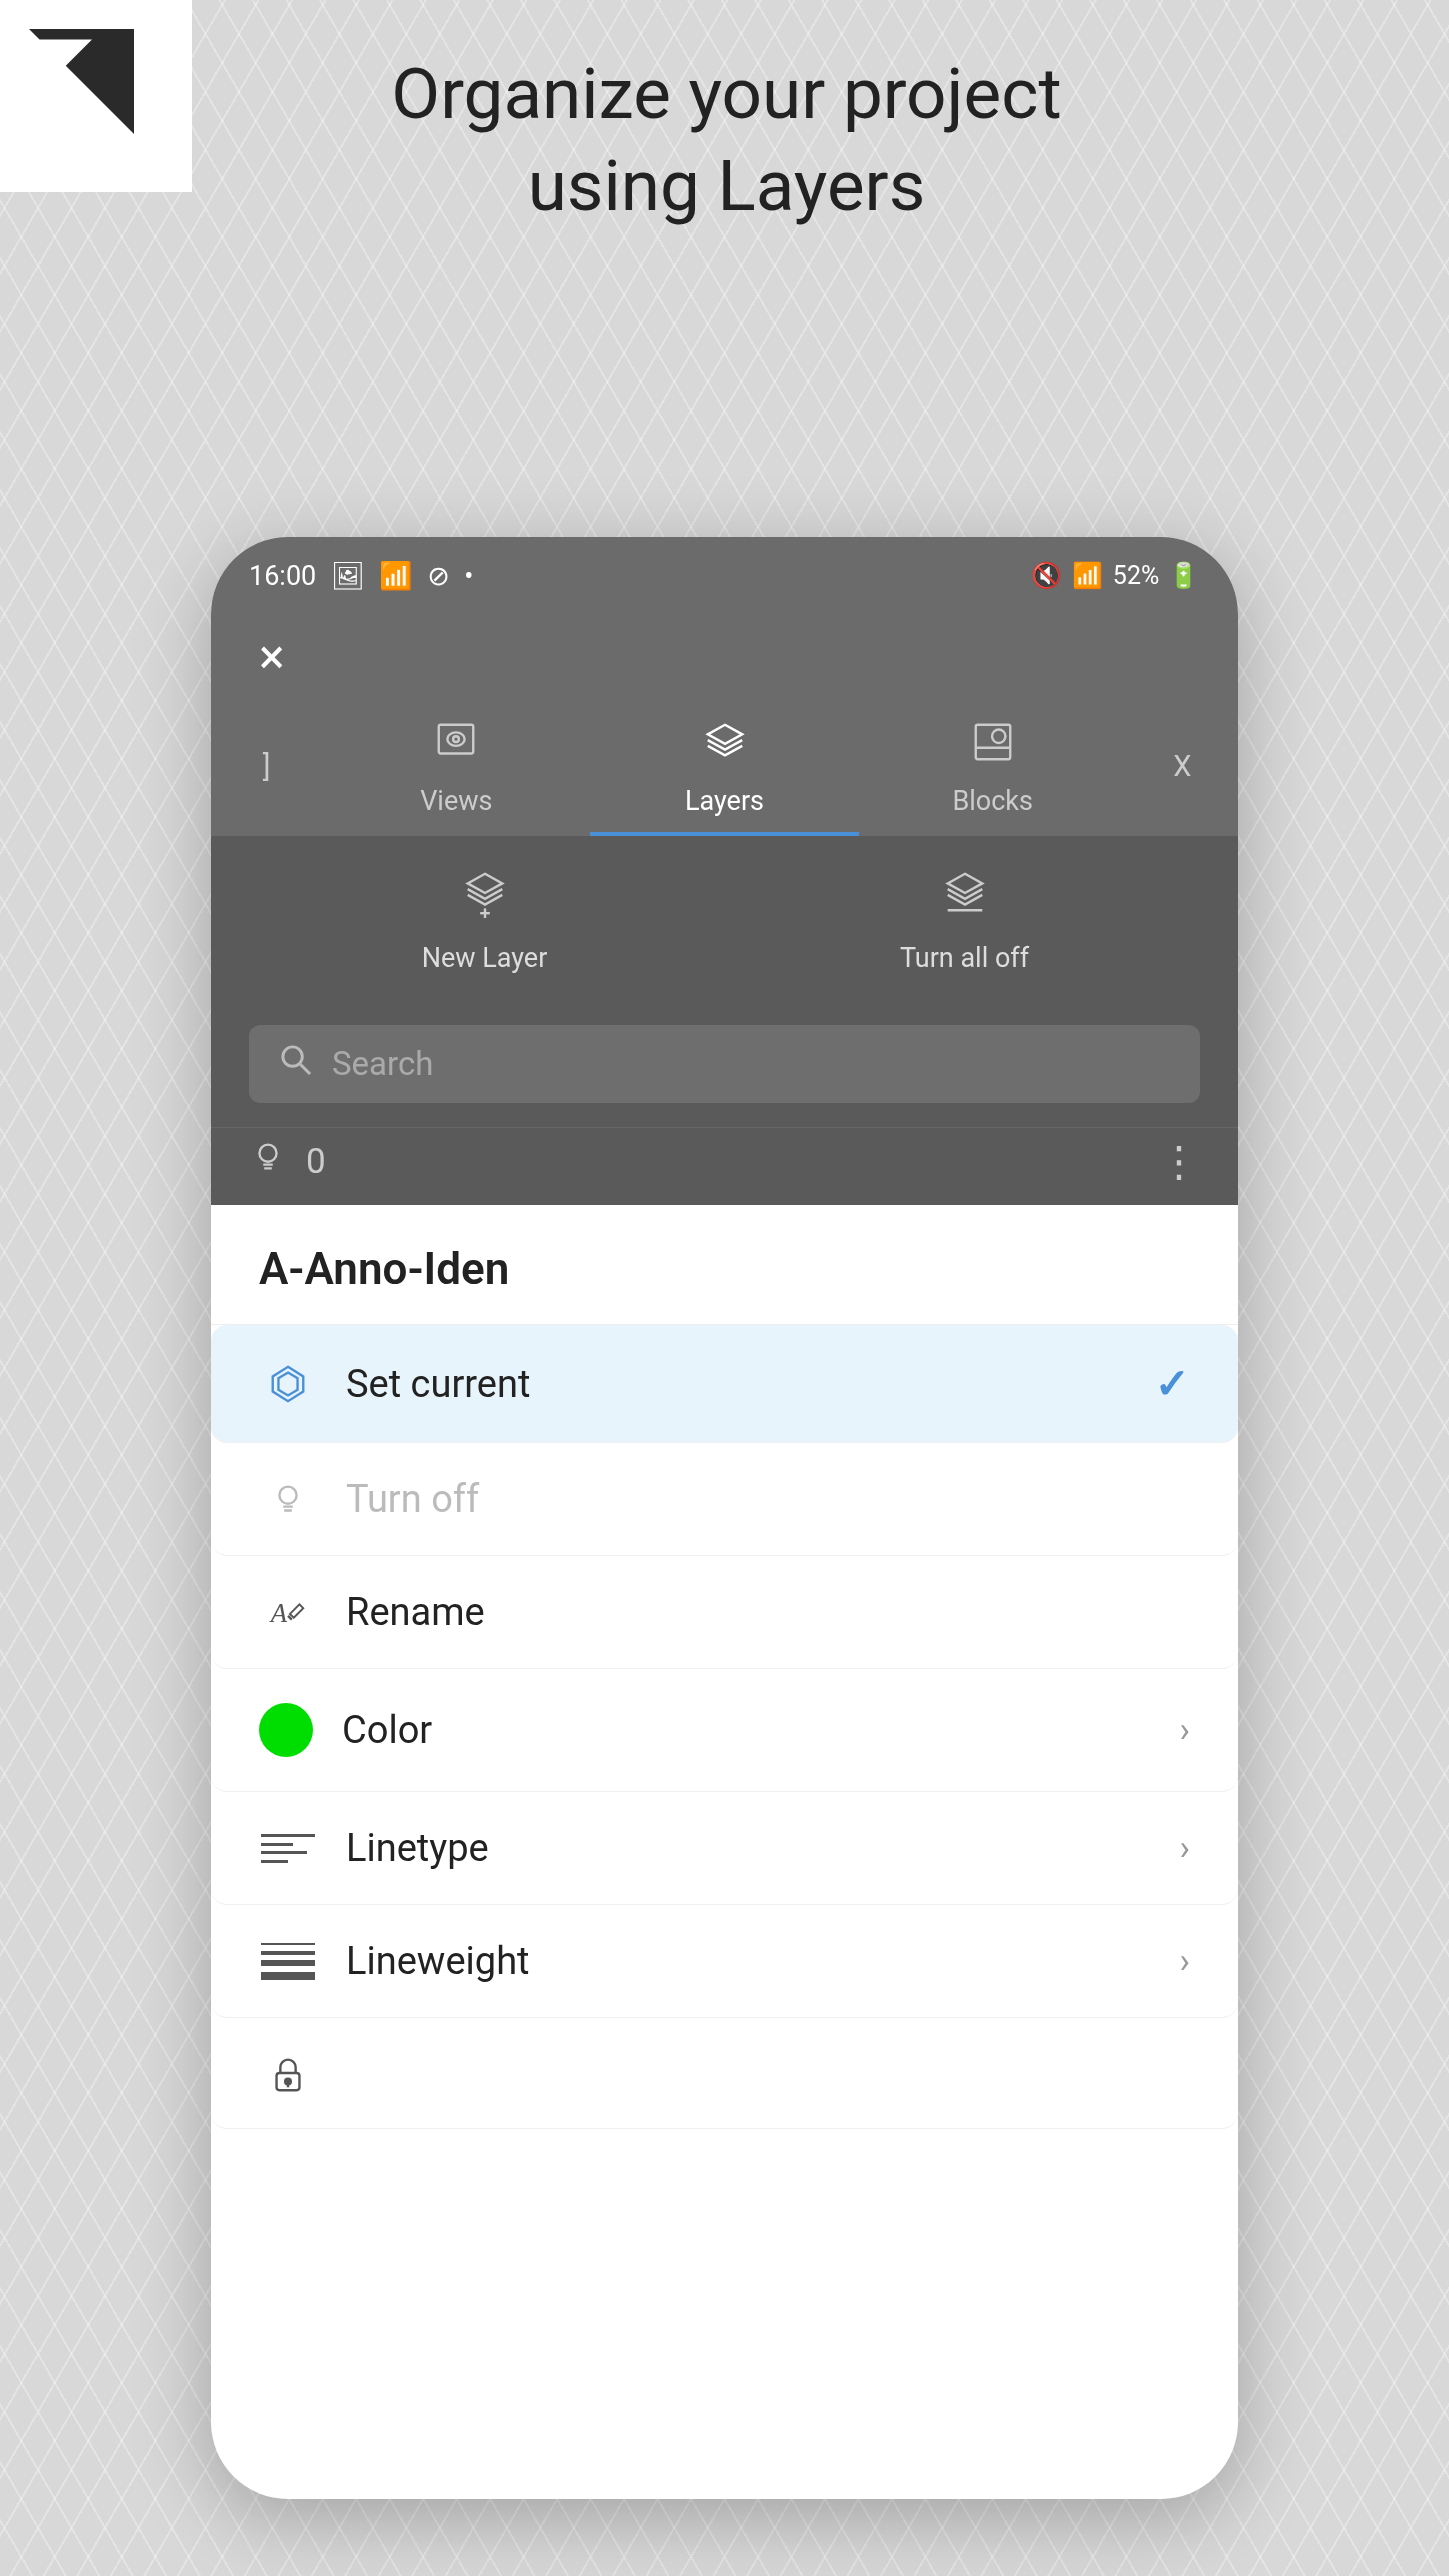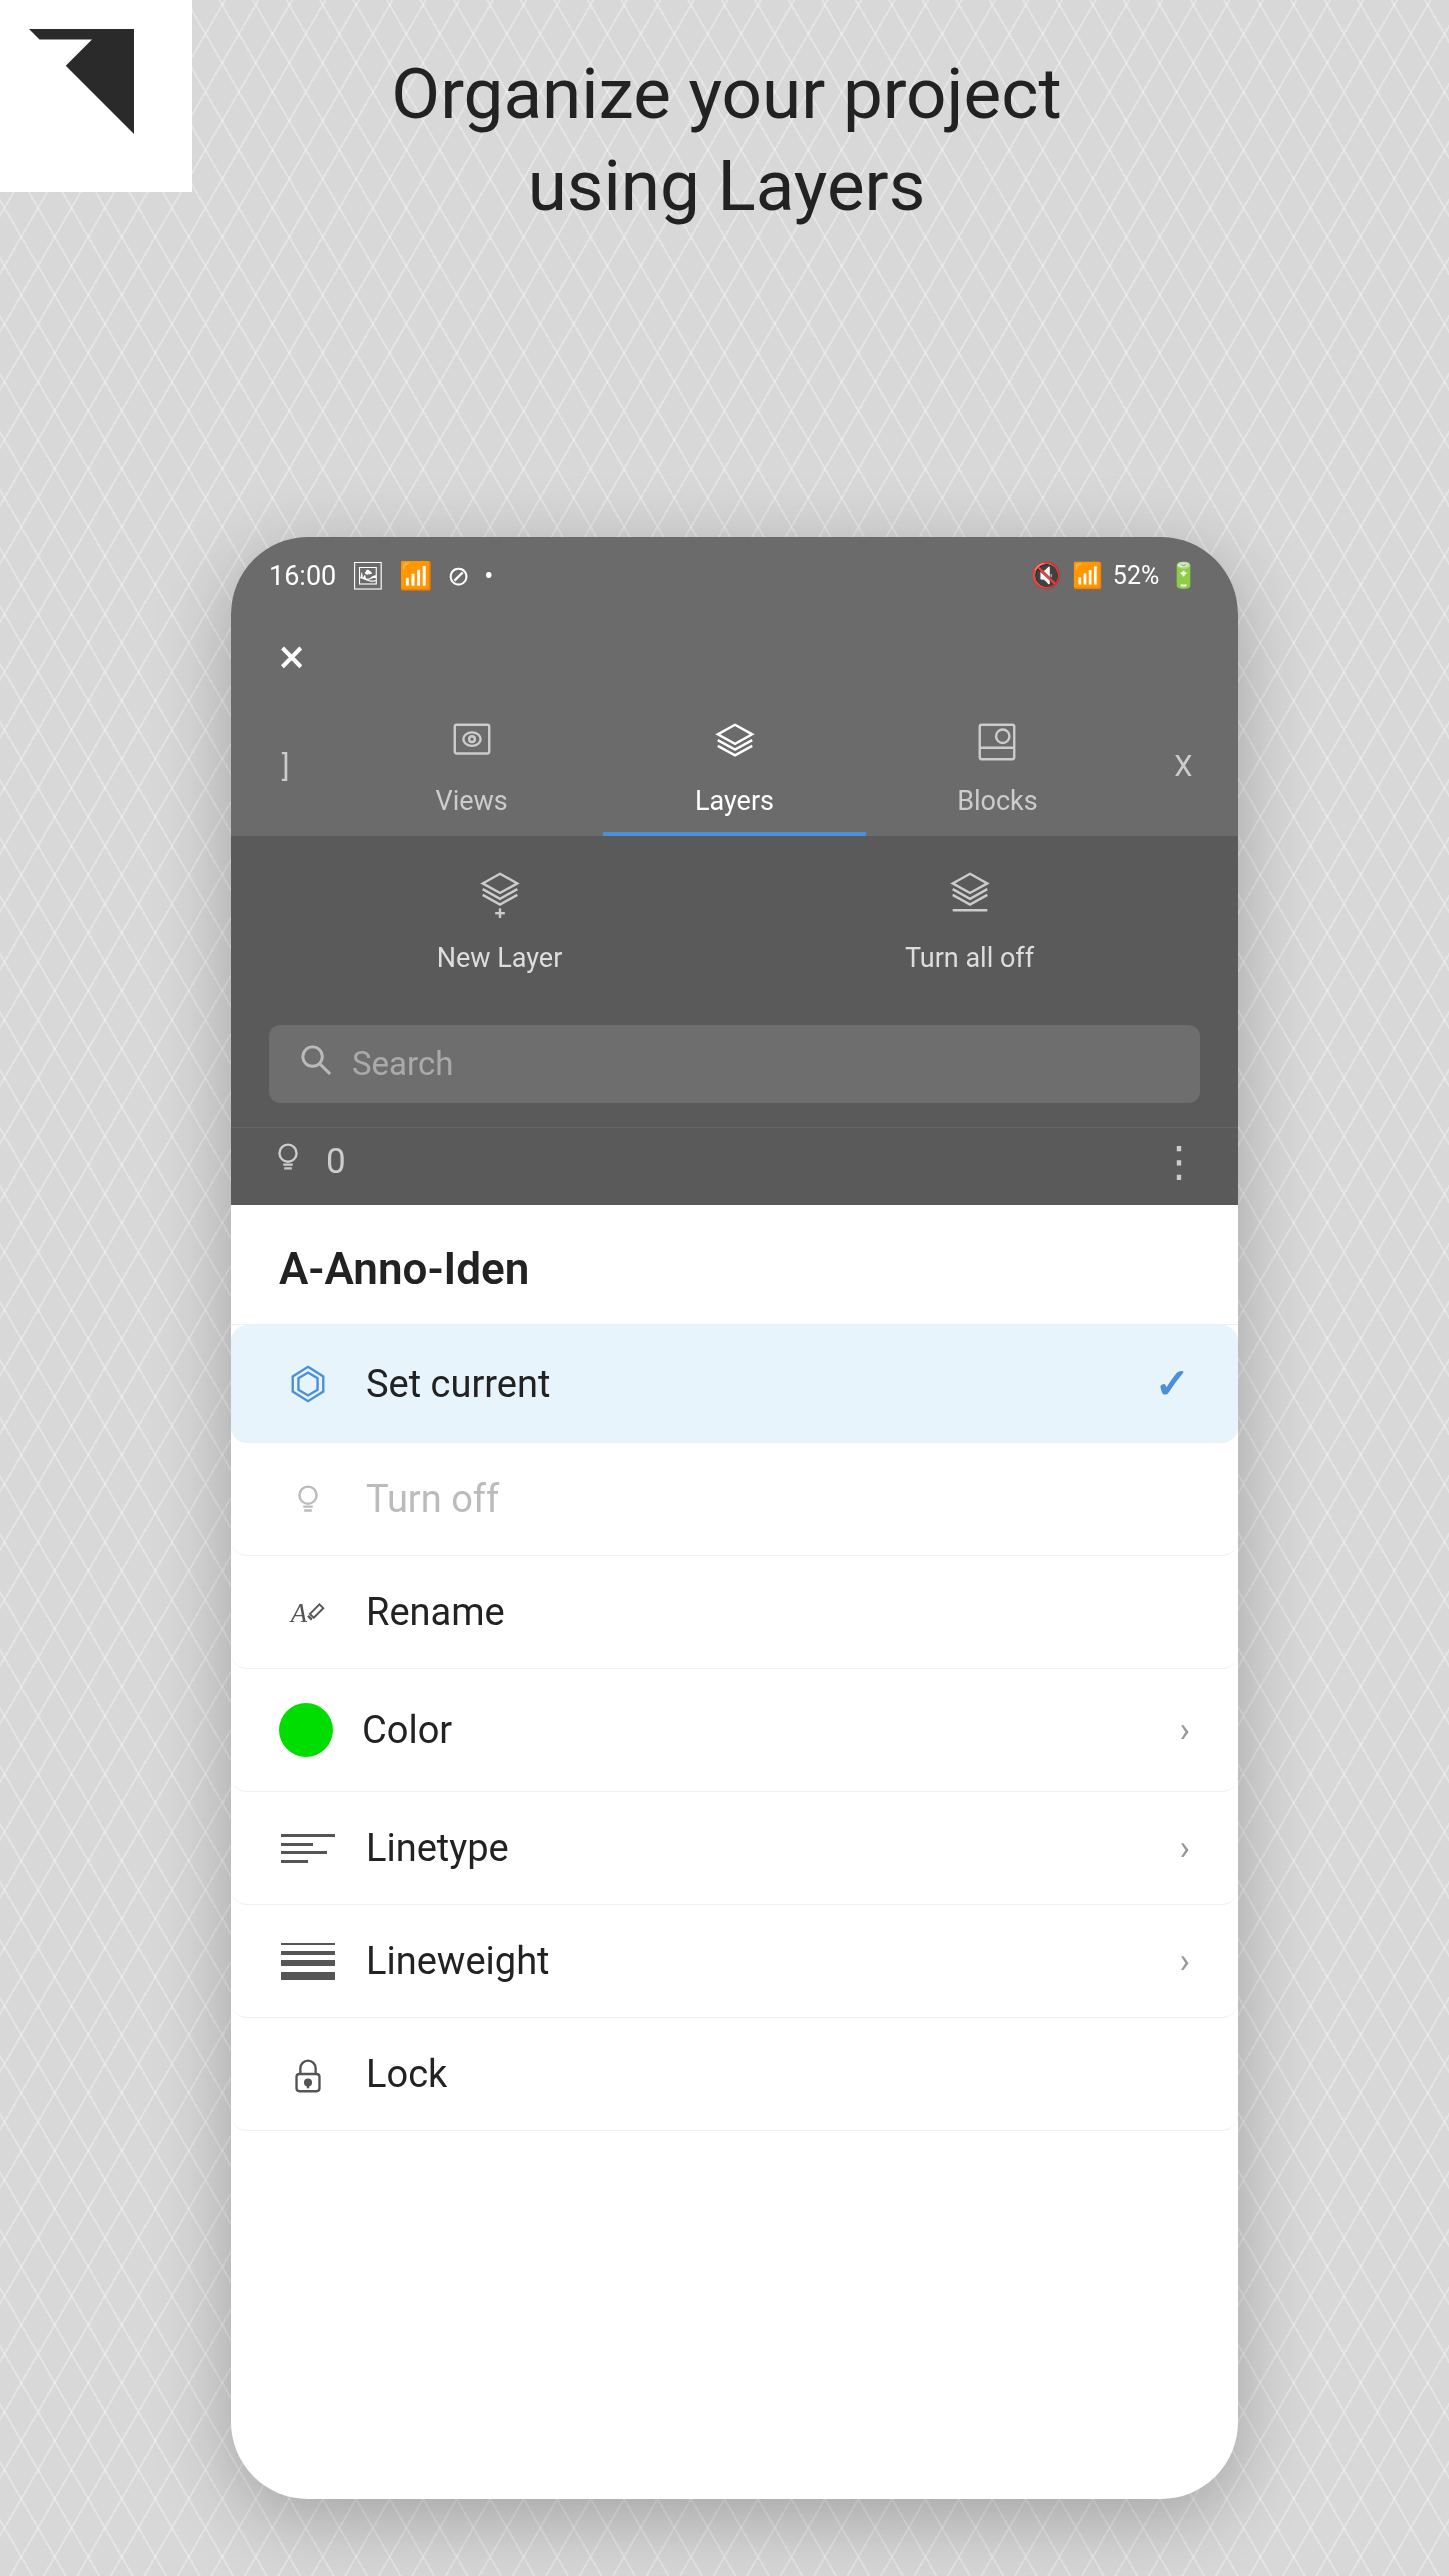--- a/index.html
+++ b/index.html
@@ -74,21 +74,20 @@
       position: absolute;
       top: 537px;
       left: 211px;
       right: 211px;
       bottom: 77px;
       background: white;
       border-radius: 77px;
       box-shadow: 0 19px 77px rgba(0,0,0,0.25);
       overflow: hidden;
       z-index: 20;
-      margin-left: 20px;
     }
 
     
     .status-bar {
       height: 77px;
       background: #6b6b6b;
       display: flex;
       align-items: center;
       justify-content: space-between;
       padding: 0 38px;
@@ -570,18 +569,17 @@
 
     <div class="menu-item">
       <div class="menu-item-icon">
         <svg width="42" height="42" viewBox="0 0 44 44" fill="none" stroke="#555" stroke-width="2.5">
           <rect x="10" y="22" width="24" height="18" rx="3" stroke="#555"></rect>
           <path d="M14 22 V16 a8 8 0 0 1 16 0 V22" stroke="#555" fill="none"></path>
           <circle cx="22" cy="31" r="3" fill="#555"></circle>
           <line x1="22" y1="34" x2="22" y2="37" stroke="#555"></line>
         </svg>
       </div>
-      <span class="menu-item-label">Lock</span>
     </div>
 
   </div>
 </div>
 
 
 </body></html>

